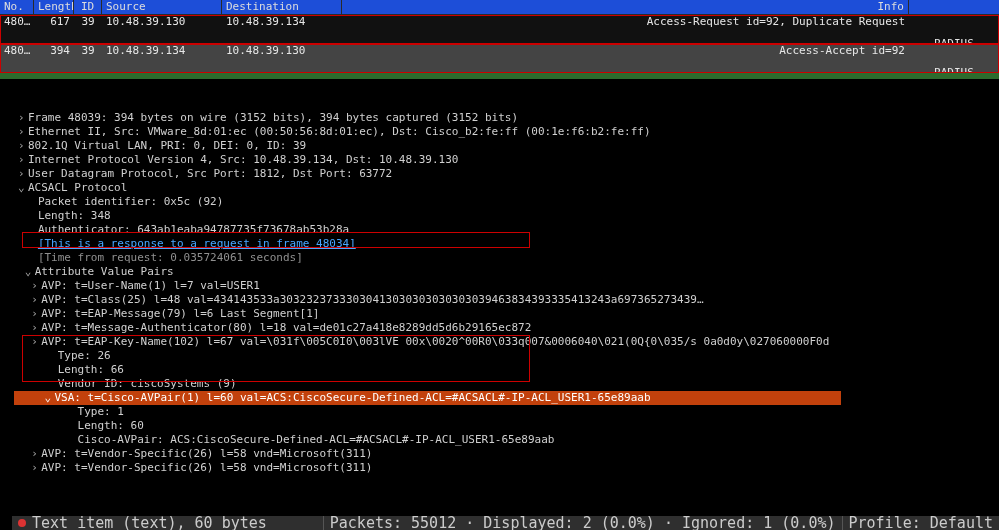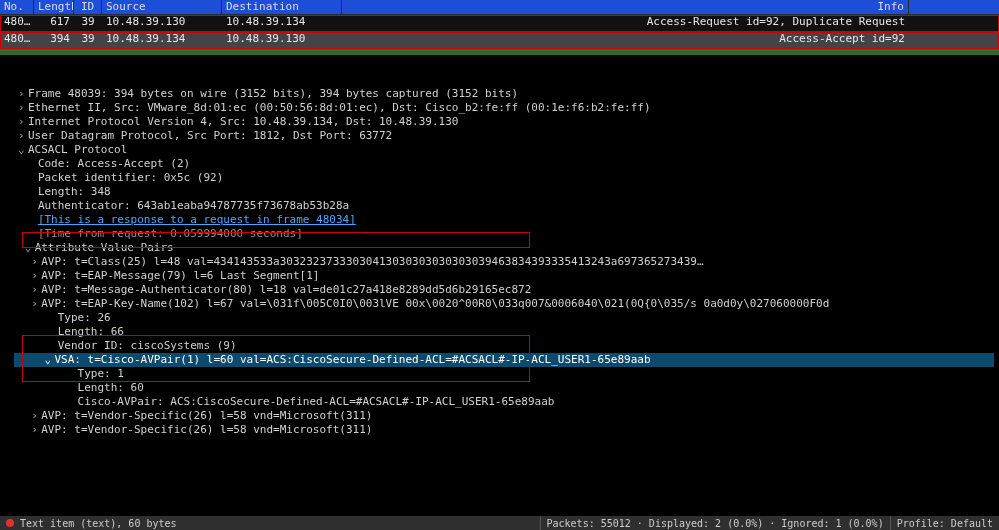--- a/index.html
+++ b/index.html
@@ -24,21 +24,21 @@
     border-bottom: 1px solid #2a2a2a;
   }
   .packet-header > div {
     padding: 0 4px;
     border-right: 1px solid #2a2a2a;
     overflow: hidden;
     white-space: nowrap;
   }
   .packet-row {
     display: flex;
-    height: 17px;
+    height: 29px;
     color: #e6e6e6;
     background: #111;
   }
   .packet-row > div {
     padding: 0 4px;
     overflow: hidden;
     white-space: nowrap;
   }
   .packet-row.selected { background: #444; }
   .packet-row.highlight {
@@ -66,43 +66,43 @@
     position: relative;
   }
   .expander {
     display: inline-block;
     width: 10px;
     color: #aaa;
   }
   .link { color: #4aa6ff; text-decoration: underline; }
   .gray { color: #909090; }
   .sel-vsa {
-    background: #0c4a6e;
+    background: #c2410c;
     color: #fff;
     display: block;
-    width: 980px;
+    width: 827px;
     margin-left:-4px;
     padding-left:4px;
   }
   
   .redbox {
     position: absolute;
     border: 1.5px solid #c00;
     pointer-events: none;
   }
   .status-bar {
     position: absolute;
     bottom: 0;
-    left: 0;
+    left: 12px;
     right: 0;
     height: 14px;
     background: #2f2f2f;
     display: flex;
     align-items: center;
-    font-size: 10px;
+    font-size: 15px;
     color: #ccc;
   }
   .status-dot {
     width: 8px; height: 8px; border-radius: 50%; background: #d33;
     margin: 0 6px;
   }
   .status-spacer { flex: 1; }
   .status-seg { padding: 0 6px; border-left: 1px solid #555; height: 15px; display:flex; align-items:center;}
 </style>
 </head>
@@ -136,30 +136,31 @@
     <div class="col-dst">10.48.39.130</div>
     <div class="col-info">Access-Accept id=92</div>
     <div class="col-proto">RADIUS</div>
   </div>
   <div class="bar-green"></div>
 </div>
 
 <div class="details">
   <div class="line"><span class="expander">›</span><span>Frame 48039: 394 bytes on wire (3152 bits), 394 bytes captured (3152 bits)</span></div>
   <div class="line"><span class="expander">›</span><span>Ethernet II, Src: VMware_8d:01:ec (00:50:56:8d:01:ec), Dst: Cisco_b2:fe:ff (00:1e:f6:b2:fe:ff)</span></div>
+  <div class="line"><span class="expander">›</span><span>802.1Q Virtual LAN, PRI: 0, DEI: 0, ID: 39</span></div>
   <div class="line"><span class="expander">›</span><span>Internet Protocol Version 4, Src: 10.48.39.134, Dst: 10.48.39.130</span></div>
   <div class="line"><span class="expander">›</span><span>User Datagram Protocol, Src Port: 1812, Dst Port: 63772</span></div>
   <div class="line"><span class="expander">⌄</span><span>ACSACL Protocol</span></div>
-  <div class="line">   <span>Code: Access-Accept (2)</span></div>
   <div class="line">   <span>Packet identifier: 0x5c (92)</span></div>
   <div class="line">   <span>Length: 348</span></div>
   <div class="line">   <span>Authenticator: 643ab1eaba94787735f73678ab53b28a</span></div>
   <div class="line">   <span class="link">[This is a response to a request in frame 48034]</span></div>
-  <div class="line gray">   <span>[Time from request: 0.059994000 seconds]</span></div>
+  <div class="line gray">   <span>[Time from request: 0.035724061 seconds]</span></div>
   <div class="line"> <span class="expander">⌄</span><span>Attribute Value Pairs</span></div>
+  <div class="line">  <span class="expander">›</span><span>AVP: t=User-Name(1) l=7 val=USER1</span></div>
   <div class="line">  <span class="expander">›</span><span>AVP: t=Class(25) l=48 val=434143533a30323237333030413030303030303039463834393335413243a697365273439…</span></div>
   <div class="line">  <span class="expander">›</span><span>AVP: t=EAP-Message(79) l=6 Last Segment[1]</span></div>
   <div class="line">  <span class="expander">›</span><span>AVP: t=Message-Authenticator(80) l=18 val=de01c27a418e8289dd5d6b29165ec872</span></div>
   <div class="line">  <span class="expander">›</span><span>AVP: t=EAP-Key-Name(102) l=67 val=\031f\005C0I0\003lVE 00x\0020^00R0\033q007&amp;0006040\021(0Q{0\035/s 0a0d0y\027060000F0d</span></div>
   <div class="line">      <span>Type: 26</span></div>
   <div class="line">      <span>Length: 66</span></div>
   <div class="line">      <span>Vendor ID: ciscoSystems (9)</span></div>
   <div class="line"><span class="sel-vsa">    <span class="expander" style="color:#fff">⌄</span><span>VSA: t=Cisco-AVPair(1) l=60 val=ACS:CiscoSecure-Defined-ACL=#ACSACL#-IP-ACL_USER1-65e89aab</span></span></div>
   <div class="line">         <span>Type: 1</span></div>
   <div class="line">         <span>Length: 60</span></div>

